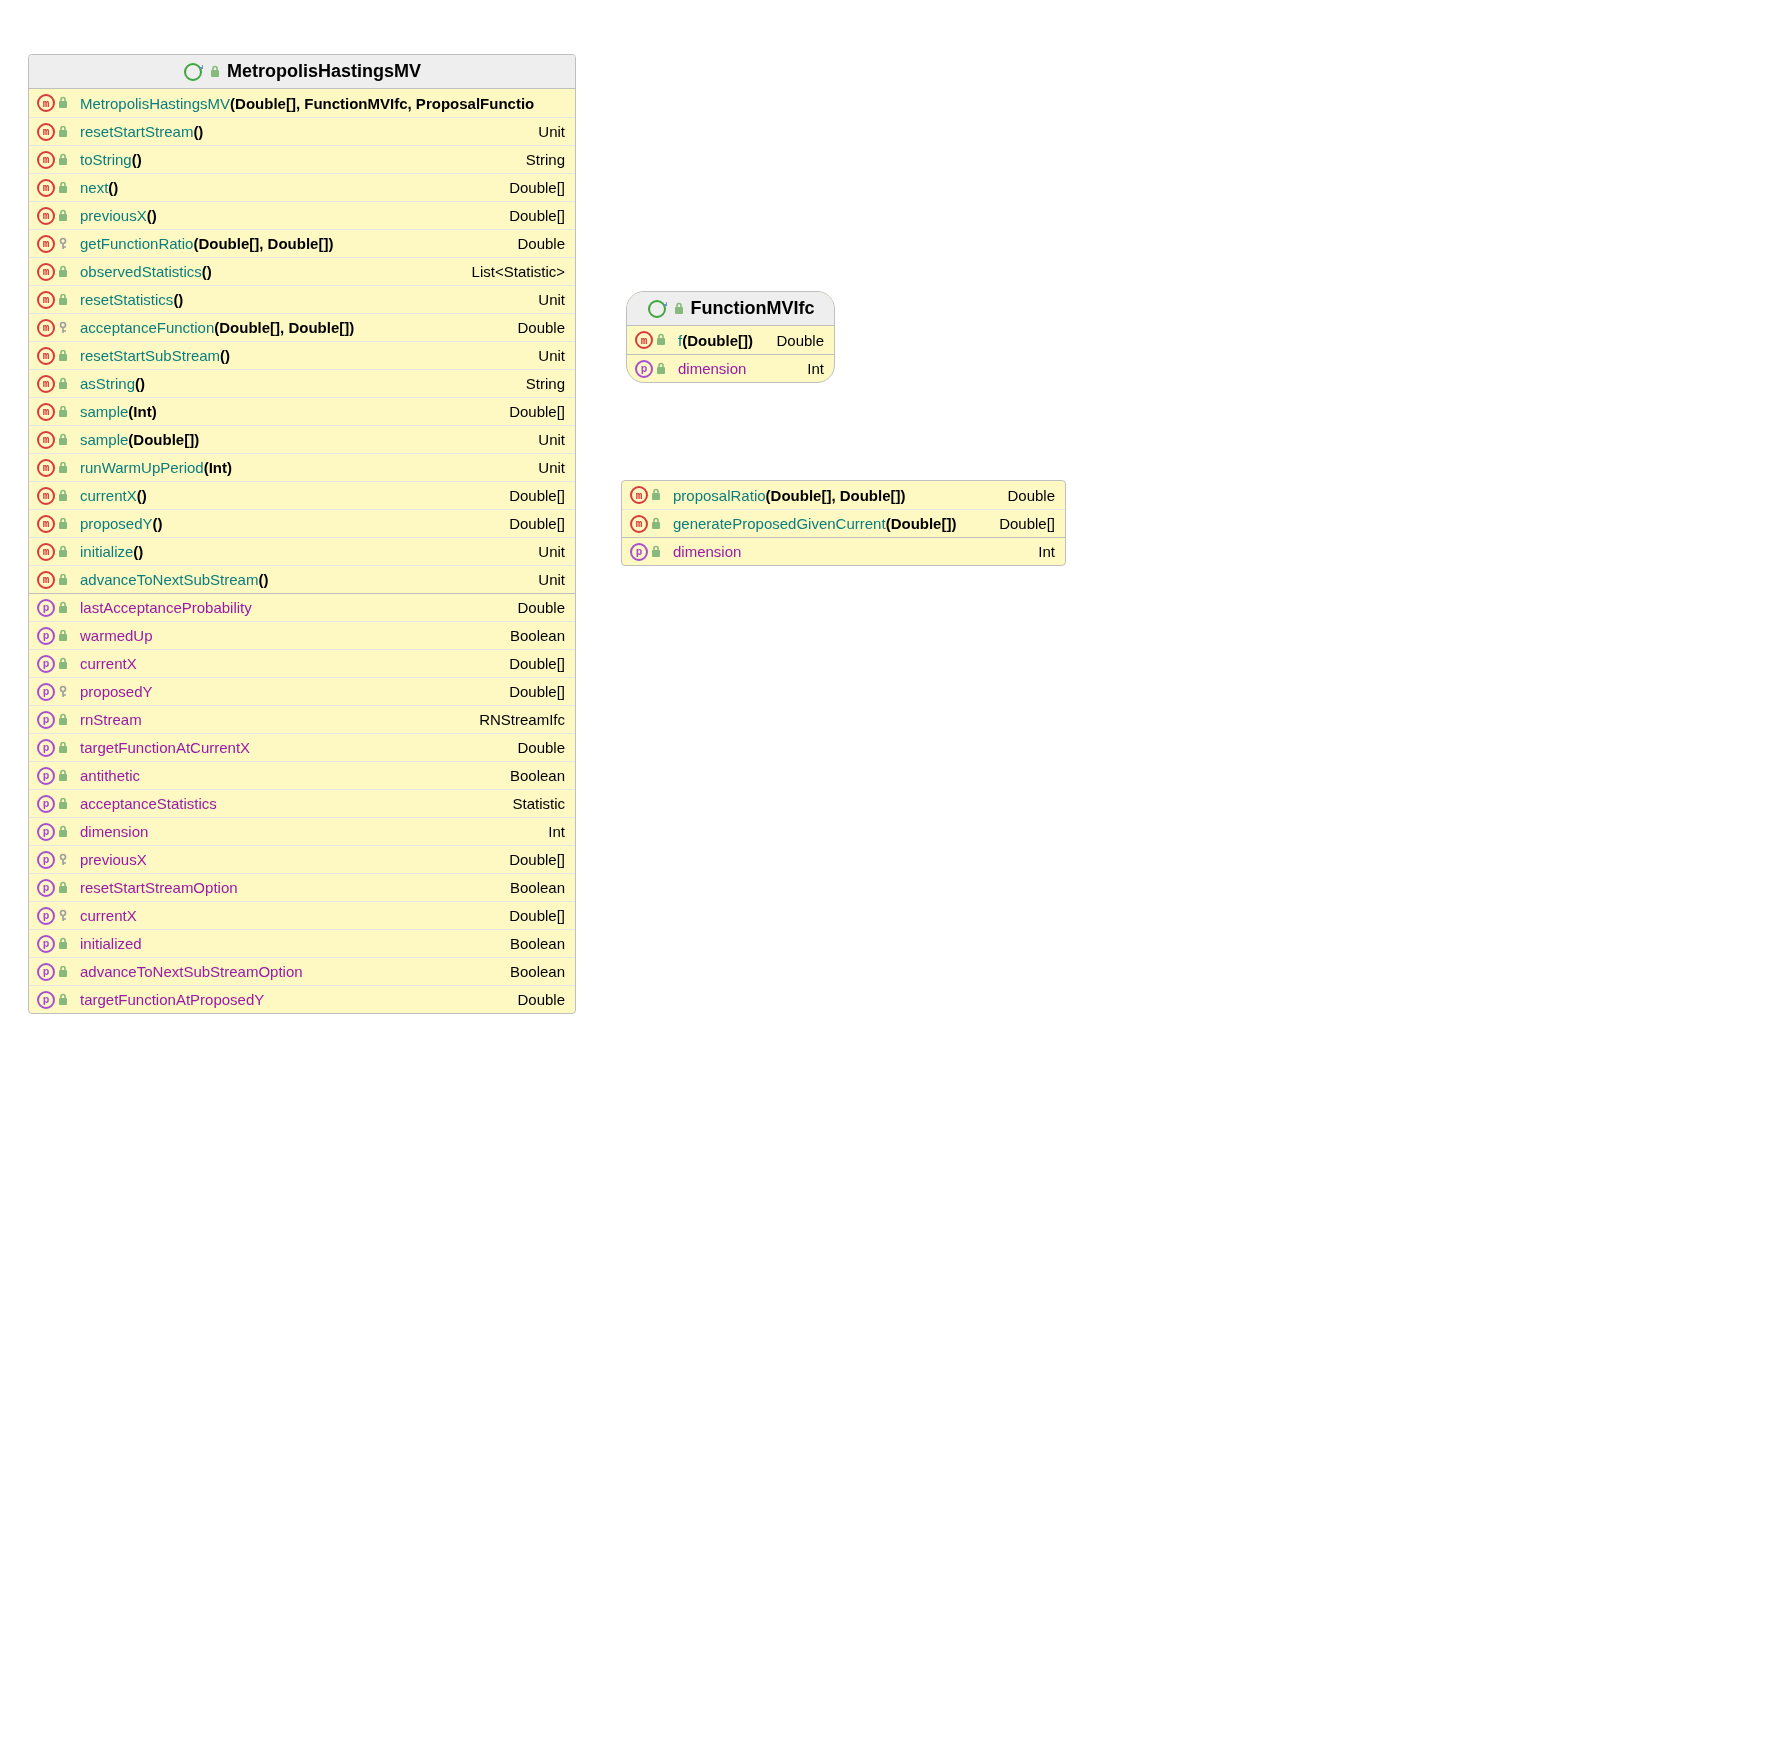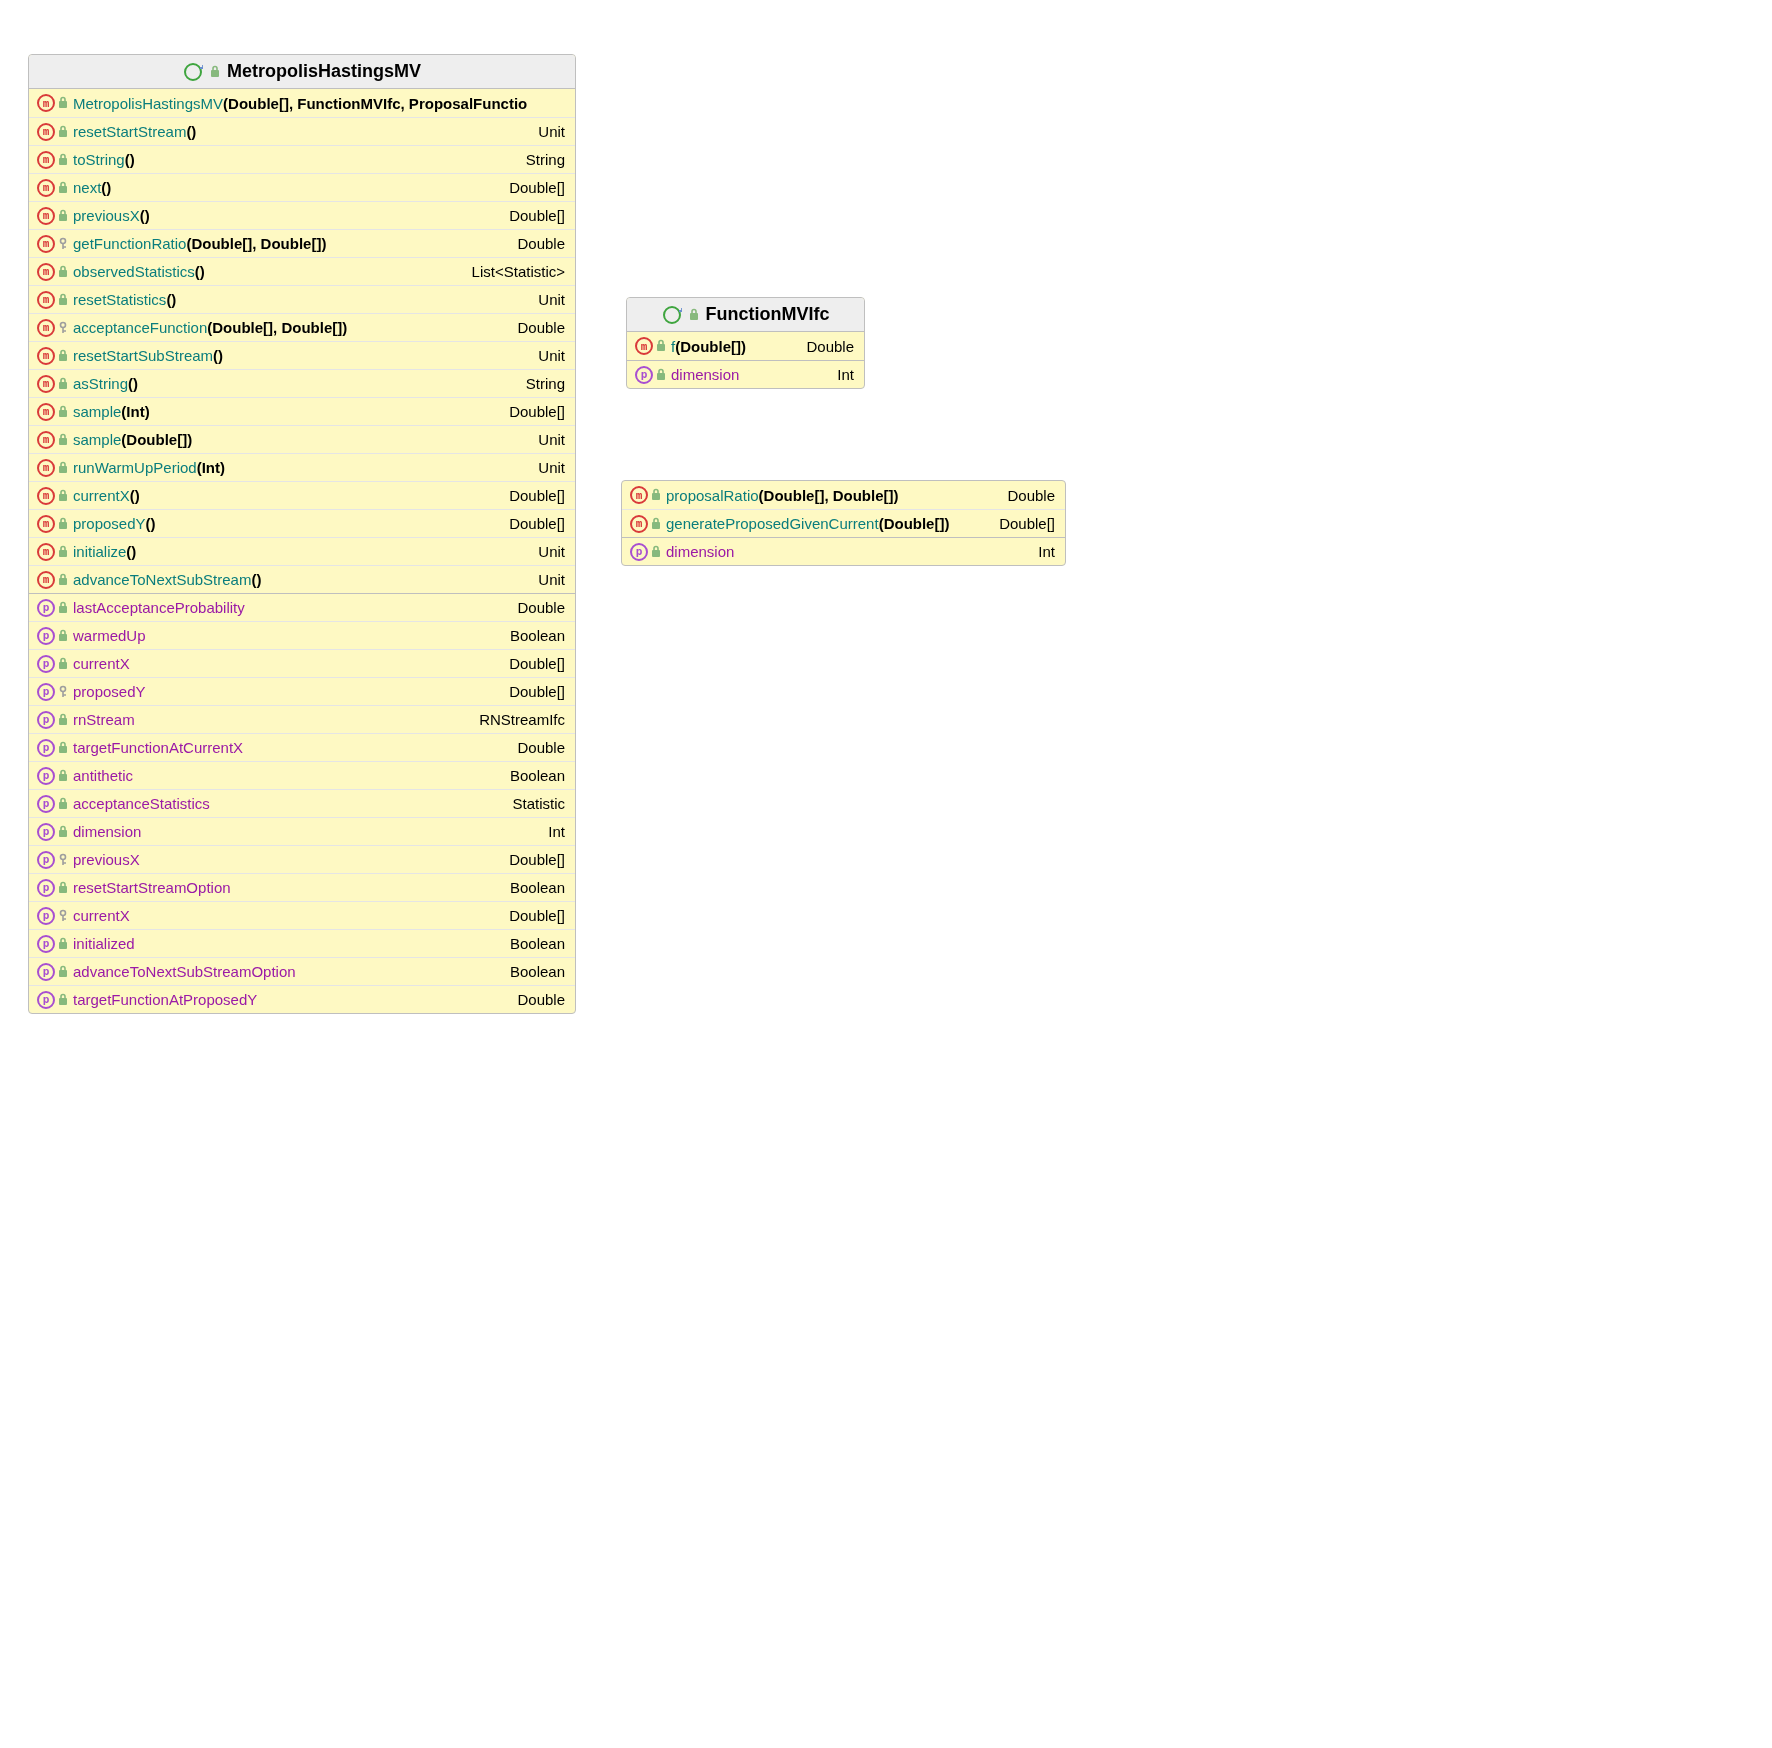--- a/index.html
+++ b/index.html
@@ -81,21 +81,21 @@
     align-items: center;
     justify-content: center;
     font-family: monospace;
     font-size: 11px;
     font-weight: 700;
     box-sizing: border-box;
   }
   .icon-m { color: var(--m-color); }
   .icon-p { color: var(--p-color); }
   .mini { width: 12px; display:inline-flex; align-items:center; justify-content:center; }
-  .member-name { flex: 0 0 auto; }
+  .member-name { flex: 0 0 auto; margin-left: 7px; }
   .member-name .nm { color: var(--method-teal); }
   .member-name.prop .nm { color: var(--property-purple); }
   .member-name .sig { color: var(--text-black); font-weight: 600; }
   .spacer { flex: 1 1 auto; }
   .ret { color: var(--text-black); padding-left: 8px; }
   .class-title { color: var(--text-black); }
   svg { display:block; }
 </style>
 </head>
 <body>
@@ -575,21 +575,21 @@
                 <rect x="2" y="5" width="8" height="7" rx="1" fill="var(--lock-green)"></rect>
               </svg>
             </span>
           </span>
           <span class="member-name prop"><span class="nm">targetFunctionAtProposedY</span><span class="sig"></span></span>
           <span class="spacer"></span>
           <span class="ret">Double</span>
         </div>
       </div>
     </div>
-    <div class="class-box" style="left: 626px; top: 297px; width: 239px;">
+    <div class="class-box" style="left: 626px; top: 291px; width: 209px; border-radius: 18px;">
       <div class="class-header">
         <span>
           <svg width="20" height="20" viewBox="0 0 20 20">
             <circle cx="10" cy="10" r="8" fill="none" stroke="var(--class-icon-green)" stroke-width="2"></circle>
             <path d="M17 6 L20 6 L20 3" fill="none" stroke="#6a8fcf" stroke-width="1.8"></path>
           </svg>
         </span>
         <span class="mini">
           <svg width="12" height="14" viewBox="0 0 12 14">
             <path d="M4 5 V3.5 a2 2 0 0 1 4 0 V5" fill="none" stroke="var(--lock-green)" stroke-width="1.6"></path>

